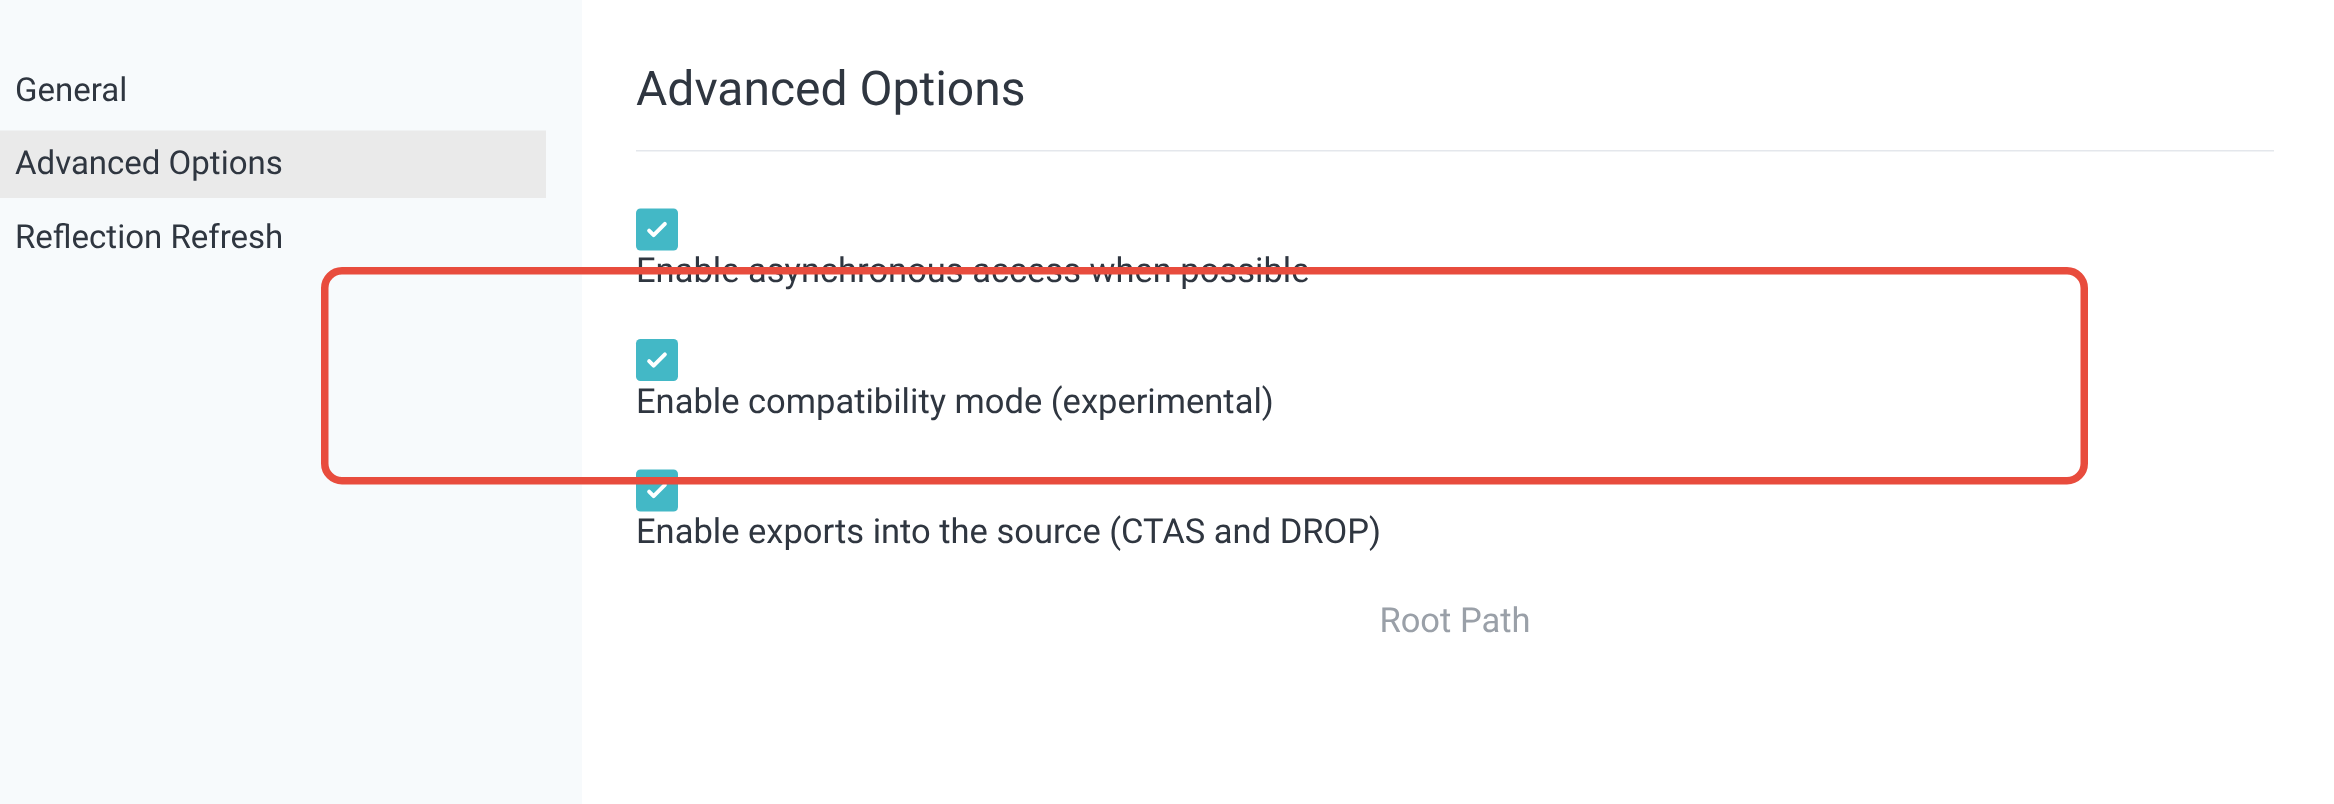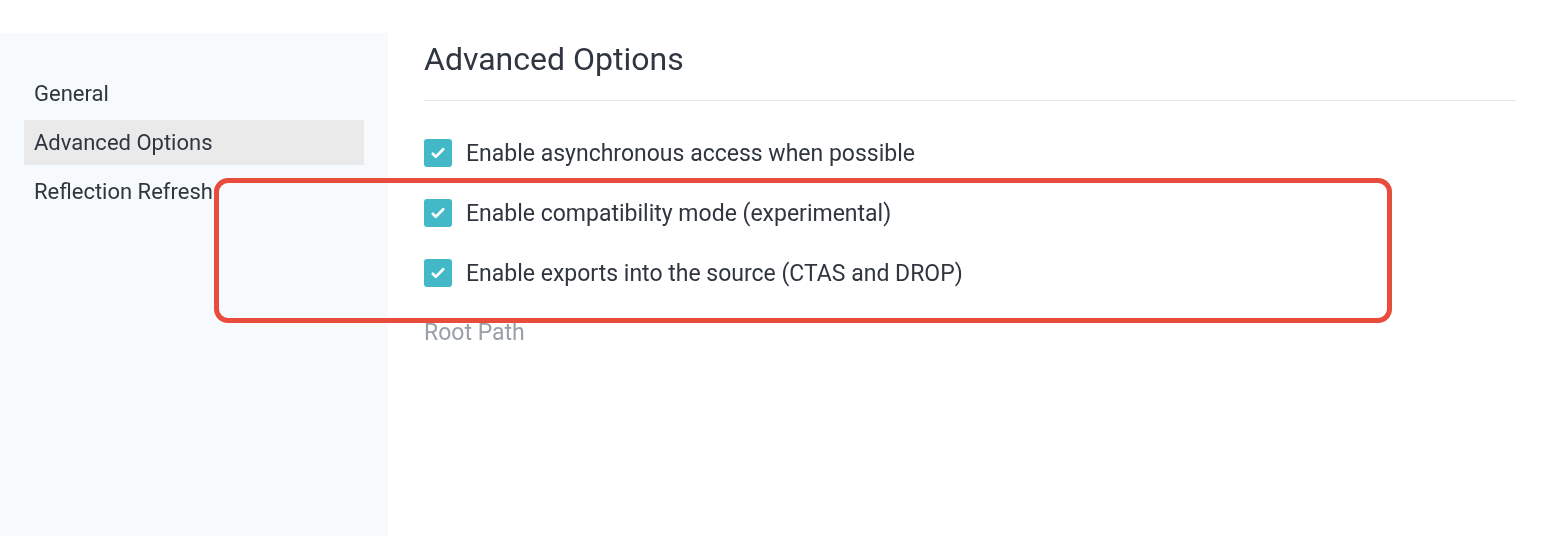--- a/index.html
+++ b/index.html
@@ -12,24 +12,22 @@
       background: #ffffff;
       width: 1556px;
       height: 536px;
       overflow: hidden;
       display: flex;
     }
     .sidebar {
       width: 388px;
       background: #f7fafc;
       padding-top: 38px;
-      padding-left: 24px;
       padding-right: 24px;
       flex-shrink: 0;
-      margin-top: 33px;
     }
     .sidebar-item {
       font-size: 22px;
       color: #2f3640;
       padding: 10px 10px;
       cursor: pointer;
       margin-bottom: 4px;
     }
     .sidebar-item.active {
       background: #eaeaea;
@@ -47,22 +45,23 @@
       color: #2f3640;
       margin-bottom: 22px;
     }
     .divider {
       border: none;
       border-top: 1px solid #e4e7ec;
       margin-bottom: 38px;
     }
     .option-row {
       display: flex;
-      align-items: flex-end;
+      align-items: flex-start;
       margin-bottom: 32px;
+      flex-direction: column;
     }
     .checkbox {
       width: 28px;
       height: 28px;
       flex-shrink: 0;
       border-radius: 3px;
       display: flex;
       align-items: center;
       justify-content: center;
       cursor: pointer;
@@ -80,20 +79,21 @@
       height: 18px;
     }
     .option-label {
       font-size: 23px;
       color: #2f3640;
     }
     .sub-label {
       font-size: 23px;
       color: #9aa0a8;
       margin-top: 30px;
+      text-align: center;
     }
     .highlight-box {
       position: absolute;
       border: 5px solid #e84c3d;
       border-radius: 14px;
       pointer-events: none;
     }
   </style>
 </head>
 <body>

